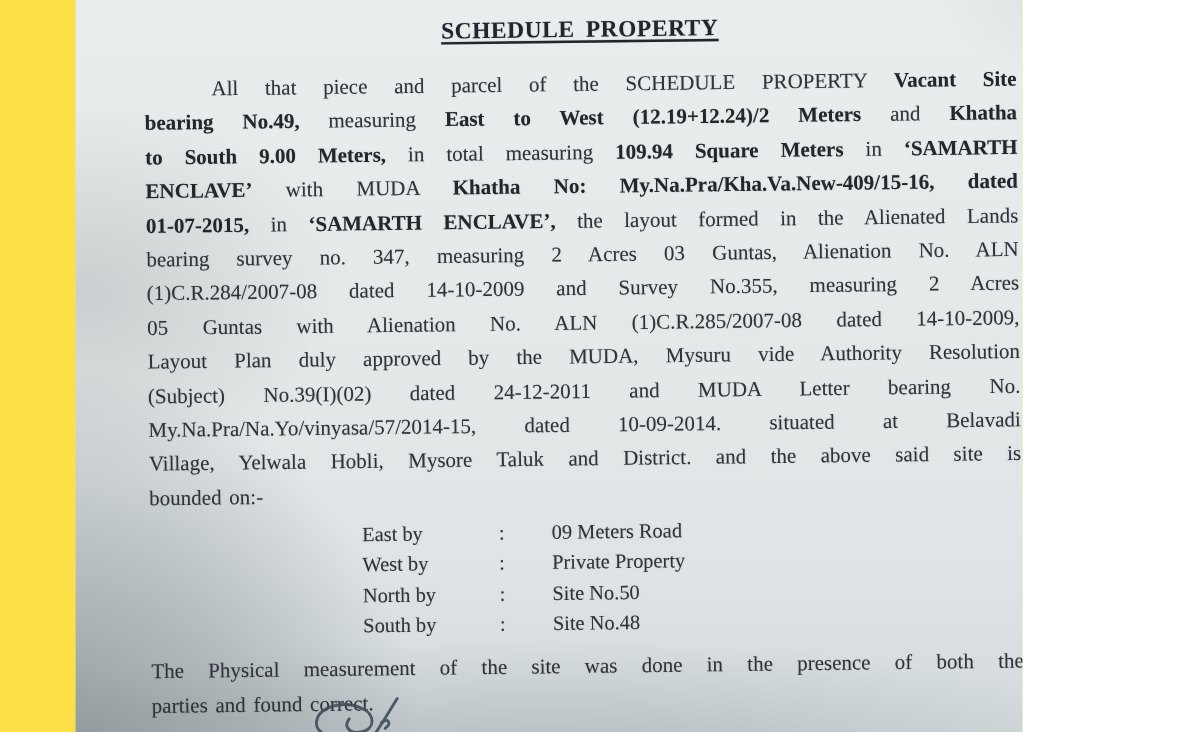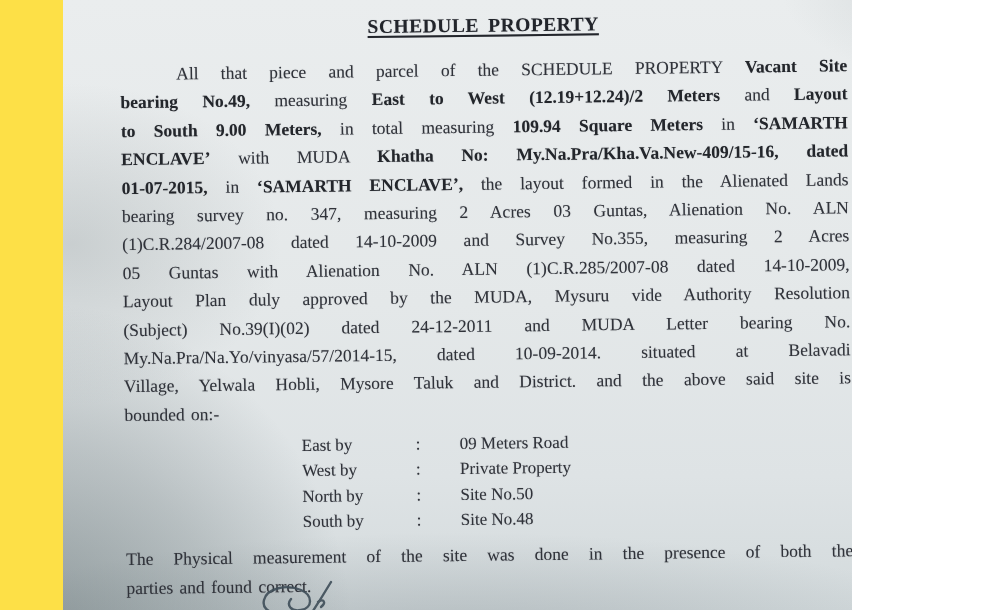--- a/index.html
+++ b/index.html
@@ -86,21 +86,21 @@
 </head>
 <body>
 
 <div class="stage">
   <div class="paper">
     <div class="content">
       <div class="doc-title">SCHEDULE PROPERTY</div>
 
       <div class="intro" id="intro">
           <div class="tl jf"><span>All that piece and parcel of the SCHEDULE PROPERTY </span><span class="bold">Vacant Site</span></div>
-          <div class="tl jf"><span class="bold">bearing No.49,</span><span> measuring </span><span class="bold">East to West (12.19+12.24)/2 Meters</span><span> and </span><span class="bold">Layout</span></div>
+          <div class="tl jf"><span class="bold">bearing No.49,</span><span> measuring </span><span class="bold">East to West (12.19+12.24)/2 Meters</span><span> and </span><span class="bold">Khatha</span></div>
           <div class="tl jf"><span class="bold">to South 9.00 Meters,</span><span> in total measuring </span><span class="bold">109.94 Square Meters</span><span> in </span><span class="bold">‘SAMARTH</span></div>
           <div class="tl jf"><span class="bold">ENCLAVE’</span><span> with MUDA </span><span class="bold">Khatha No: My.Na.Pra/Kha.Va.New-409/15-16, dated</span></div>
           <div class="tl jf"><span class="bold">01-07-2015,</span><span> in </span><span class="bold">‘SAMARTH ENCLAVE’,</span><span> the layout formed in the Alienated Lands</span></div>
           <div class="tl jf"><span>bearing survey no. 347, measuring 2 Acres 03 Guntas, Alienation No. ALN</span></div>
           <div class="tl jf"><span>(1)C.R.284/2007-08 dated 14-10-2009 and Survey No.355, measuring 2 Acres</span></div>
           <div class="tl jf"><span>05 Guntas with Alienation No. ALN (1)C.R.285/2007-08 dated 14-10-2009,</span></div>
           <div class="tl jf"><span>Layout Plan duly approved by the MUDA, Mysuru vide Authority Resolution</span></div>
           <div class="tl jf"><span>(Subject) No.39(I)(02) dated 24-12-2011 and MUDA Letter bearing No.</span></div>
           <div class="tl jf"><span>My.Na.Pra/Na.Yo/vinyasa/57/2014-15, dated 10-09-2014. situated at Belavadi</span></div>
           <div class="tl jf"><span>Village, Yelwala Hobli, Mysore Taluk and District.  and the above said site is</span></div>

